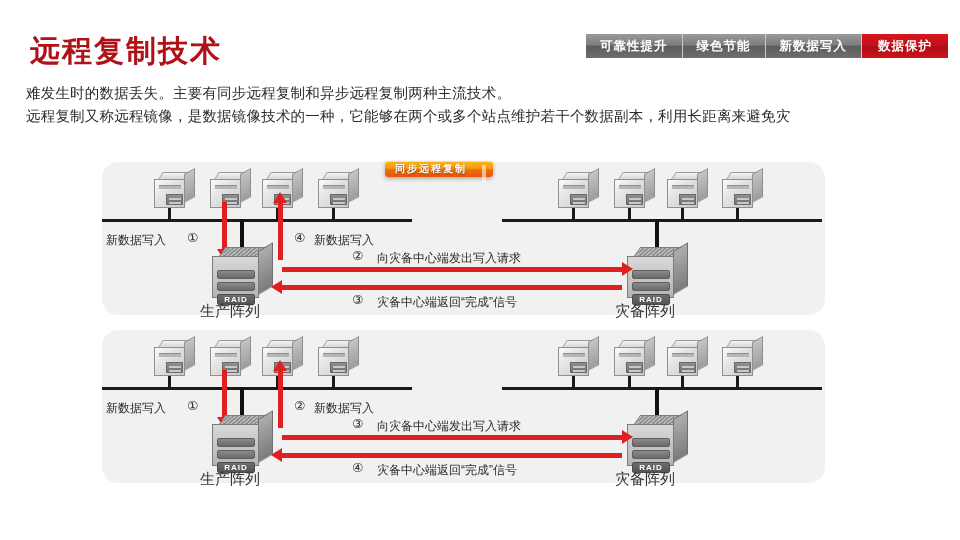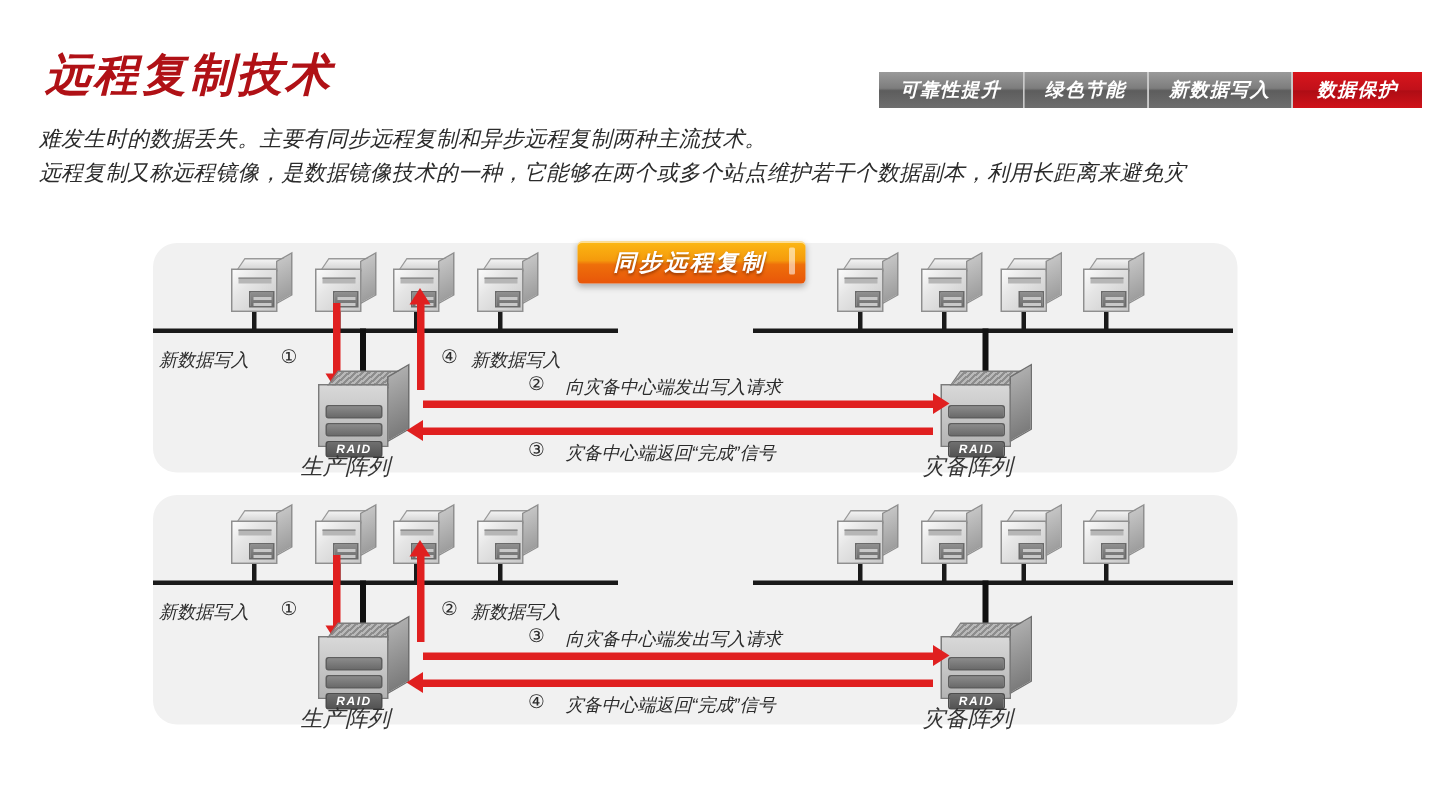--- a/index.html
+++ b/index.html
@@ -1,38 +1,38 @@
 <!DOCTYPE html>
 <html><head>
 <meta charset="utf-8">
 <style>
   html,body{margin:0;padding:0;}
   body{
     width:960px;height:540px;background:#ffffff;
     font-family:"Liberation Sans","DejaVu Sans",sans-serif;
     overflow:hidden;position:relative;
   }
-  .page{position:relative;width:960px;height:540px;font-style:italic;}
+  .page{position:relative;width:960px;height:540px;}
 
   
   .title{
     position:absolute;left:30px;top:36px;
     font-size:30px;font-weight:bold;color:#b01116;
     letter-spacing:2px;line-height:1;
   }
   .intro{
     position:absolute;left:26px;top:82px;width:900px;
     font-size:14.5px;color:#2b2b2b;line-height:23px;
     letter-spacing:.2px;
   }
   .intro div{white-space:nowrap;}
 
   
   .tabs{
-    position:absolute;right:12px;top:48px;height:24px;
+    position:absolute;right:12px;top:34px;height:24px;
     display:flex;align-items:stretch;
   }
   .tab{
     position:relative;
     display:flex;align-items:center;justify-content:center;
     padding:0 14px;height:24px;box-sizing:border-box;
     font-size:12.5px;font-weight:bold;color:#ffffff;
     letter-spacing:1px;
     background:linear-gradient(to bottom,#9a9a9a 0%,#7d7d7d 45%,#5d5d5d 52%,#6e6e6e 100%);
     border-right:1px solid #c9c9c9;
@@ -149,26 +149,26 @@
     border-top:7.5px solid transparent;border-bottom:7.5px solid transparent;
     border-right:11px solid #e02020;
   }
 
   
   .dtxt{position:absolute;font-size:12px;color:#2b2b2b;white-space:nowrap;}
   .num{position:absolute;font-size:12.5px;color:#2b2b2b;white-space:nowrap;}
 
   
   .banner{
-    position:absolute;height:28px;display:flex;align-items:center;
-    padding:0 26px 0 24px;box-sizing:border-box;
+    position:absolute;height:16px;display:flex;align-items:center;
+    padding:0 26px 0 10px;box-sizing:border-box;
     background:linear-gradient(to bottom,#fcb813 0%,#f59a0c 45%,#ee6f0a 55%,#e8560a 100%);
     border-radius:3px;
     box-shadow:0 2px 4px rgba(0,0,0,.28), inset 0 1px 0 rgba(255,255,255,.55);
-    color:#ffffff;font-size:15px;font-weight:bold;letter-spacing:2px;
+    color:#ffffff;font-size:10px;font-weight:bold;letter-spacing:2px;
     text-shadow:0 1px 2px rgba(120,40,0,.7);
   }
   .banner::after{
     content:"";position:absolute;right:7px;top:4px;width:4px;height:18px;
     background:rgba(255,255,255,.55);border-radius:1px;
   }
 </style>
 </head>
 <body>
 

